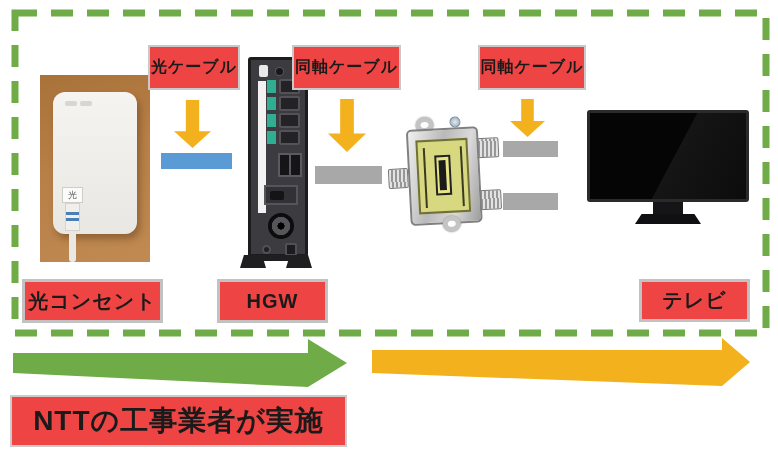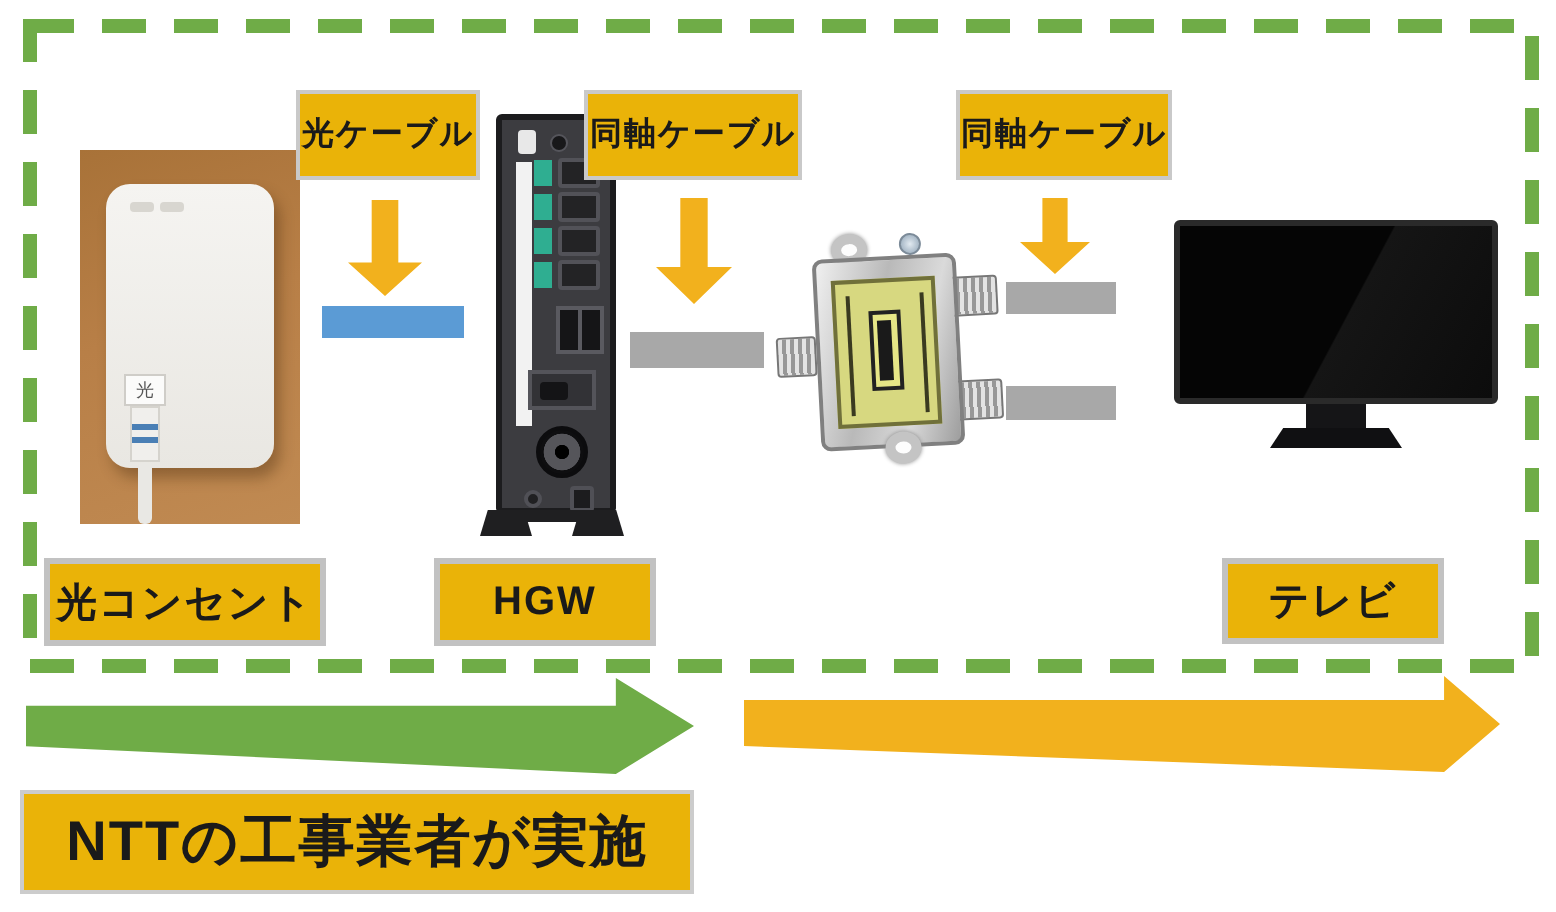--- a/index.html
+++ b/index.html
@@ -6,21 +6,21 @@
   html,body { background:#fff; }
   body { font-family:"Liberation Sans","DejaVu Sans",sans-serif; }
   #stage { position:relative; width:778px; height:456px; background:#ffffff; overflow:hidden; }
 
   .abs { position:absolute; }
 
   
   #boundary { position:absolute; left:0; top:0; pointer-events:none; }
 
   
-  .label-box { position:absolute; background:#eab308; display:flex; align-items:center; justify-content:center;
+  .label-box { position:absolute; background:#ef4444; display:flex; align-items:center; justify-content:center;
                font-weight:bold; color:#1a1a1a; white-space:nowrap; }
   .cable-label  { border:2px solid #c9c9c9; font-size:16px; letter-spacing:1px; }
   .device-label { border:3px solid #c2c2c2; font-size:20px; letter-spacing:1px; }
   .footer-label { border:2px solid #cccccc; font-size:28px; letter-spacing:1px; }
 
   
   .down-arrow { position:absolute; background:#f2b11d; }
   .da-tall { clip-path:polygon(32% 0,68% 0,68% 65%,100% 65%,50% 100%,0 65%,32% 65%); }
   .da-short{ clip-path:polygon(32% 0,68% 0,68% 58%,100% 58%,50% 100%,0 58%,32% 58%); }
   #scope-arrow-green { left:13px; top:339px; width:334px; height:48px; background:#6fac47;
@@ -175,20 +175,20 @@
   <div class="down-arrow da-tall" style="left:328px;top:99px;width:38px;height:53px"></div>
   <div class="down-arrow da-short" style="left:510px;top:99px;width:35px;height:38px"></div>
 
   <div class="cable-bar" id="cable-optical"></div>
   <div class="cable-bar" id="cable-coax-1"></div>
   <div class="cable-bar" id="cable-coax-2"></div>
   <div class="cable-bar" id="cable-coax-3"></div>
 
   <div class="label-box device-label" style="left:22px;top:279px;width:141px;height:44px">光コンセント</div>
   <div class="label-box device-label" style="left:217px;top:279px;width:111px;height:44px">HGW</div>
-  <div class="label-box device-label" style="left:611px;top:279px;width:111px;height:43px">テレビ</div>
+  <div class="label-box device-label" style="left:639px;top:279px;width:111px;height:43px">テレビ</div>
 
   <div class="abs" id="scope-arrow-green"></div>
   <div class="abs" id="scope-arrow-yellow"></div>
 
   <div class="label-box footer-label" style="left:10px;top:395px;width:337px;height:52px">NTTの工事業者が実施</div>
 
 </div>
 
 </body></html>

